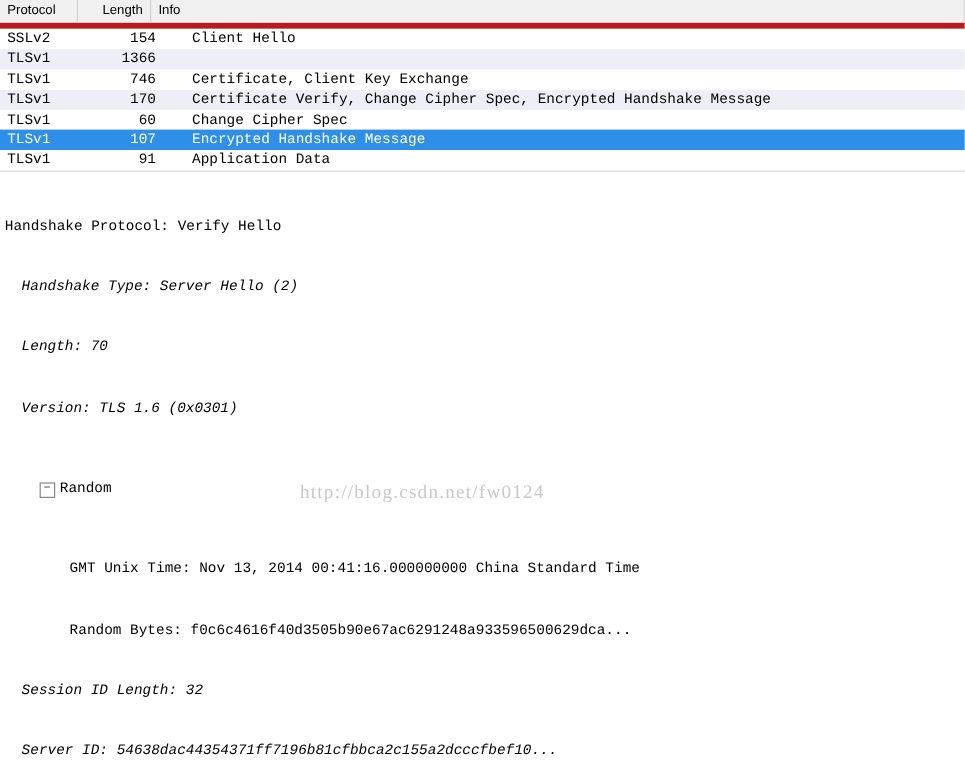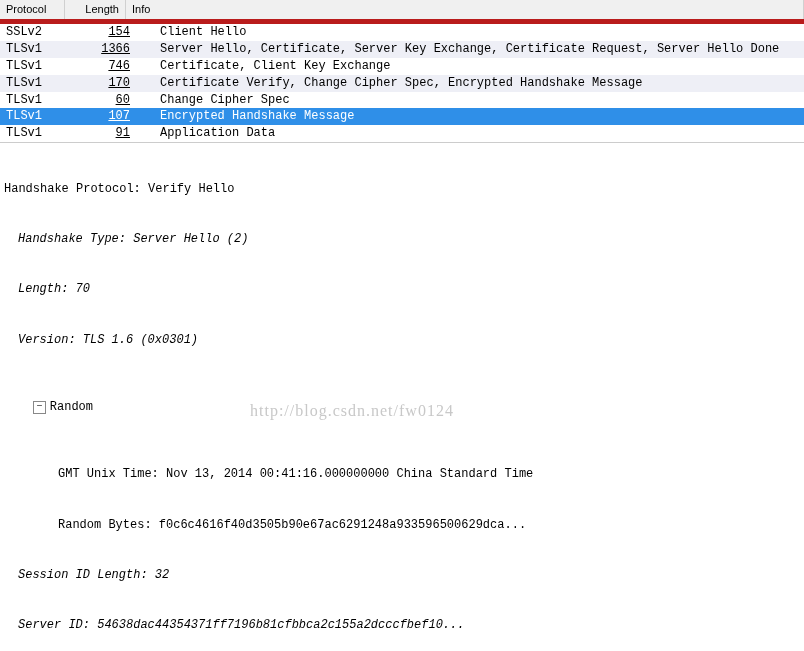--- a/index.html
+++ b/index.html
@@ -30,21 +30,21 @@
   .col-proto { width: 52px; }
   .col-len   { width: 48px; text-align: right;}
   .col-info  { flex: 1; }
   .packet-row {
     display: flex;
     white-space: pre;
     padding: 0 0;
     gap: 24px;
   }
   .packet-row .col-proto { width:52px; padding-left:6px;}
-  .packet-row .col-len   { width:48px; padding-right:4px;text-decoration:underline;}
+  .packet-row .col-len   { width:48px; padding-right:4px;}
   .packet-row .col-info  { flex:1; padding-left:2px;}
   .row-even { background:#ffffff; }
   .row-odd  { background:#eeeff6; }
   .row-selected { background:#2f8fe8; color:#ffffff; }
   .details {
     padding: 4px 0 6px 0;
     white-space: pre;
   }
   .detail-line { padding-left: 4px; }
   .indent1 { padding-left: 18px; font-style: italic; }
@@ -78,21 +78,21 @@
 <body class="rel">
 
 <div class="packet-list">
   <div class="packet-header">
     <div class="col col-proto">Protocol</div>
     <div class="col col-len">Length</div>
     <div class="col col-info">Info</div>
   </div>
   <div id="packet-rows">
       <div class="packet-row row-even"><div class="col-proto">SSLv2</div><div class="col-len">154</div><div class="col-info">Client Hello</div></div>
-      <div class="packet-row row-odd"><div class="col-proto">TLSv1</div><div class="col-len">1366</div><div class="col-info">Server Hello, Certificate, Server Key Exchange, Certificate Request, Server Hello Done</div></div>
+      <div class="packet-row row-odd"><div class="col-proto">TLSv1</div><div class="col-len">1366</div></div>
       <div class="packet-row row-even"><div class="col-proto">TLSv1</div><div class="col-len">746</div><div class="col-info">Certificate, Client Key Exchange</div></div>
       <div class="packet-row row-odd"><div class="col-proto">TLSv1</div><div class="col-len">170</div><div class="col-info">Certificate Verify, Change Cipher Spec, Encrypted Handshake Message</div></div>
       <div class="packet-row row-even"><div class="col-proto">TLSv1</div><div class="col-len">60</div><div class="col-info">Change Cipher Spec</div></div>
       <div class="packet-row row-selected"><div class="col-proto">TLSv1</div><div class="col-len">107</div><div class="col-info">Encrypted Handshake Message</div></div>
       <div class="packet-row row-even"><div class="col-proto">TLSv1</div><div class="col-len">91</div><div class="col-info">Application Data</div></div>
     </div>
 </div>
 
 <div class="details">
   <div class="detail-line">Handshake Protocol: Verify Hello</div>

